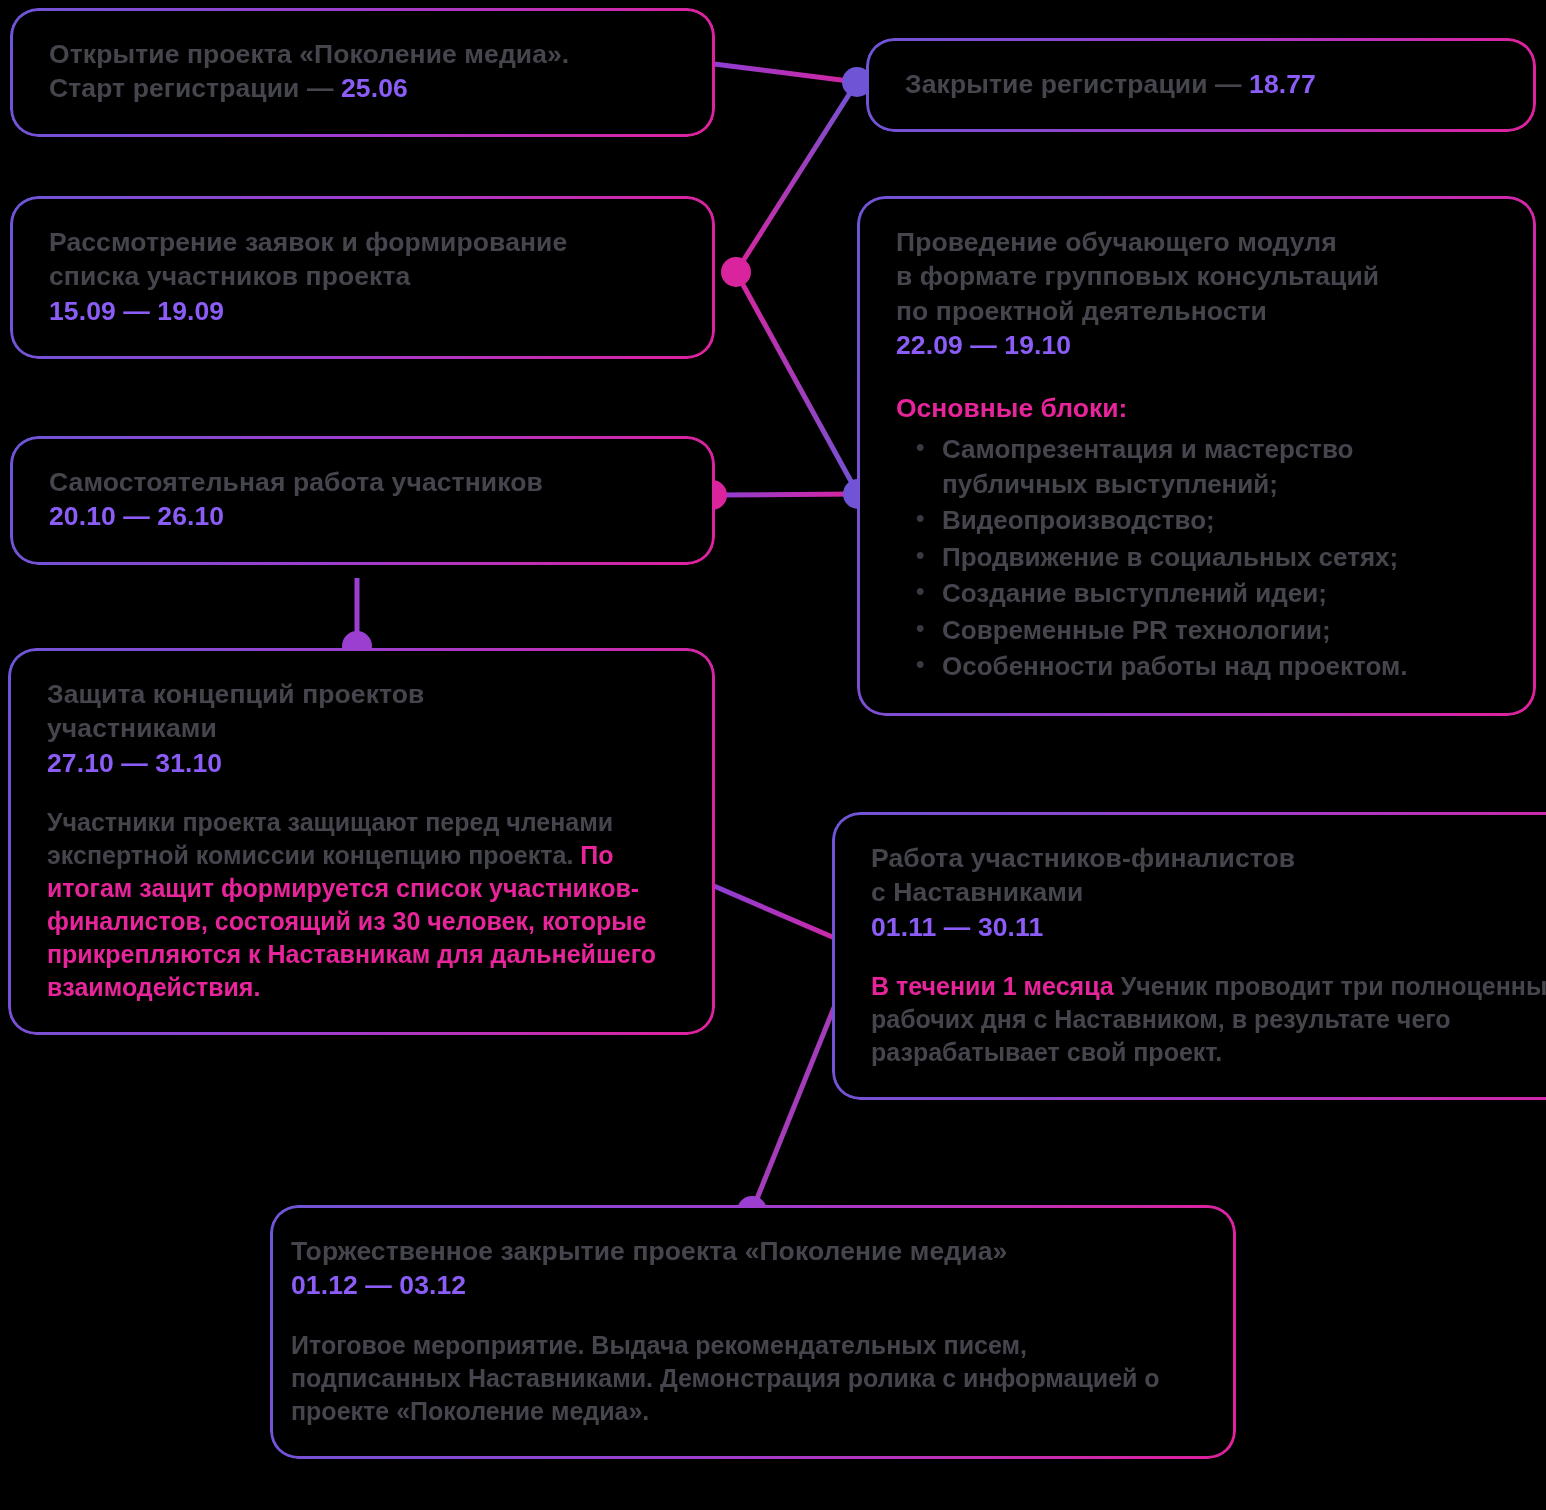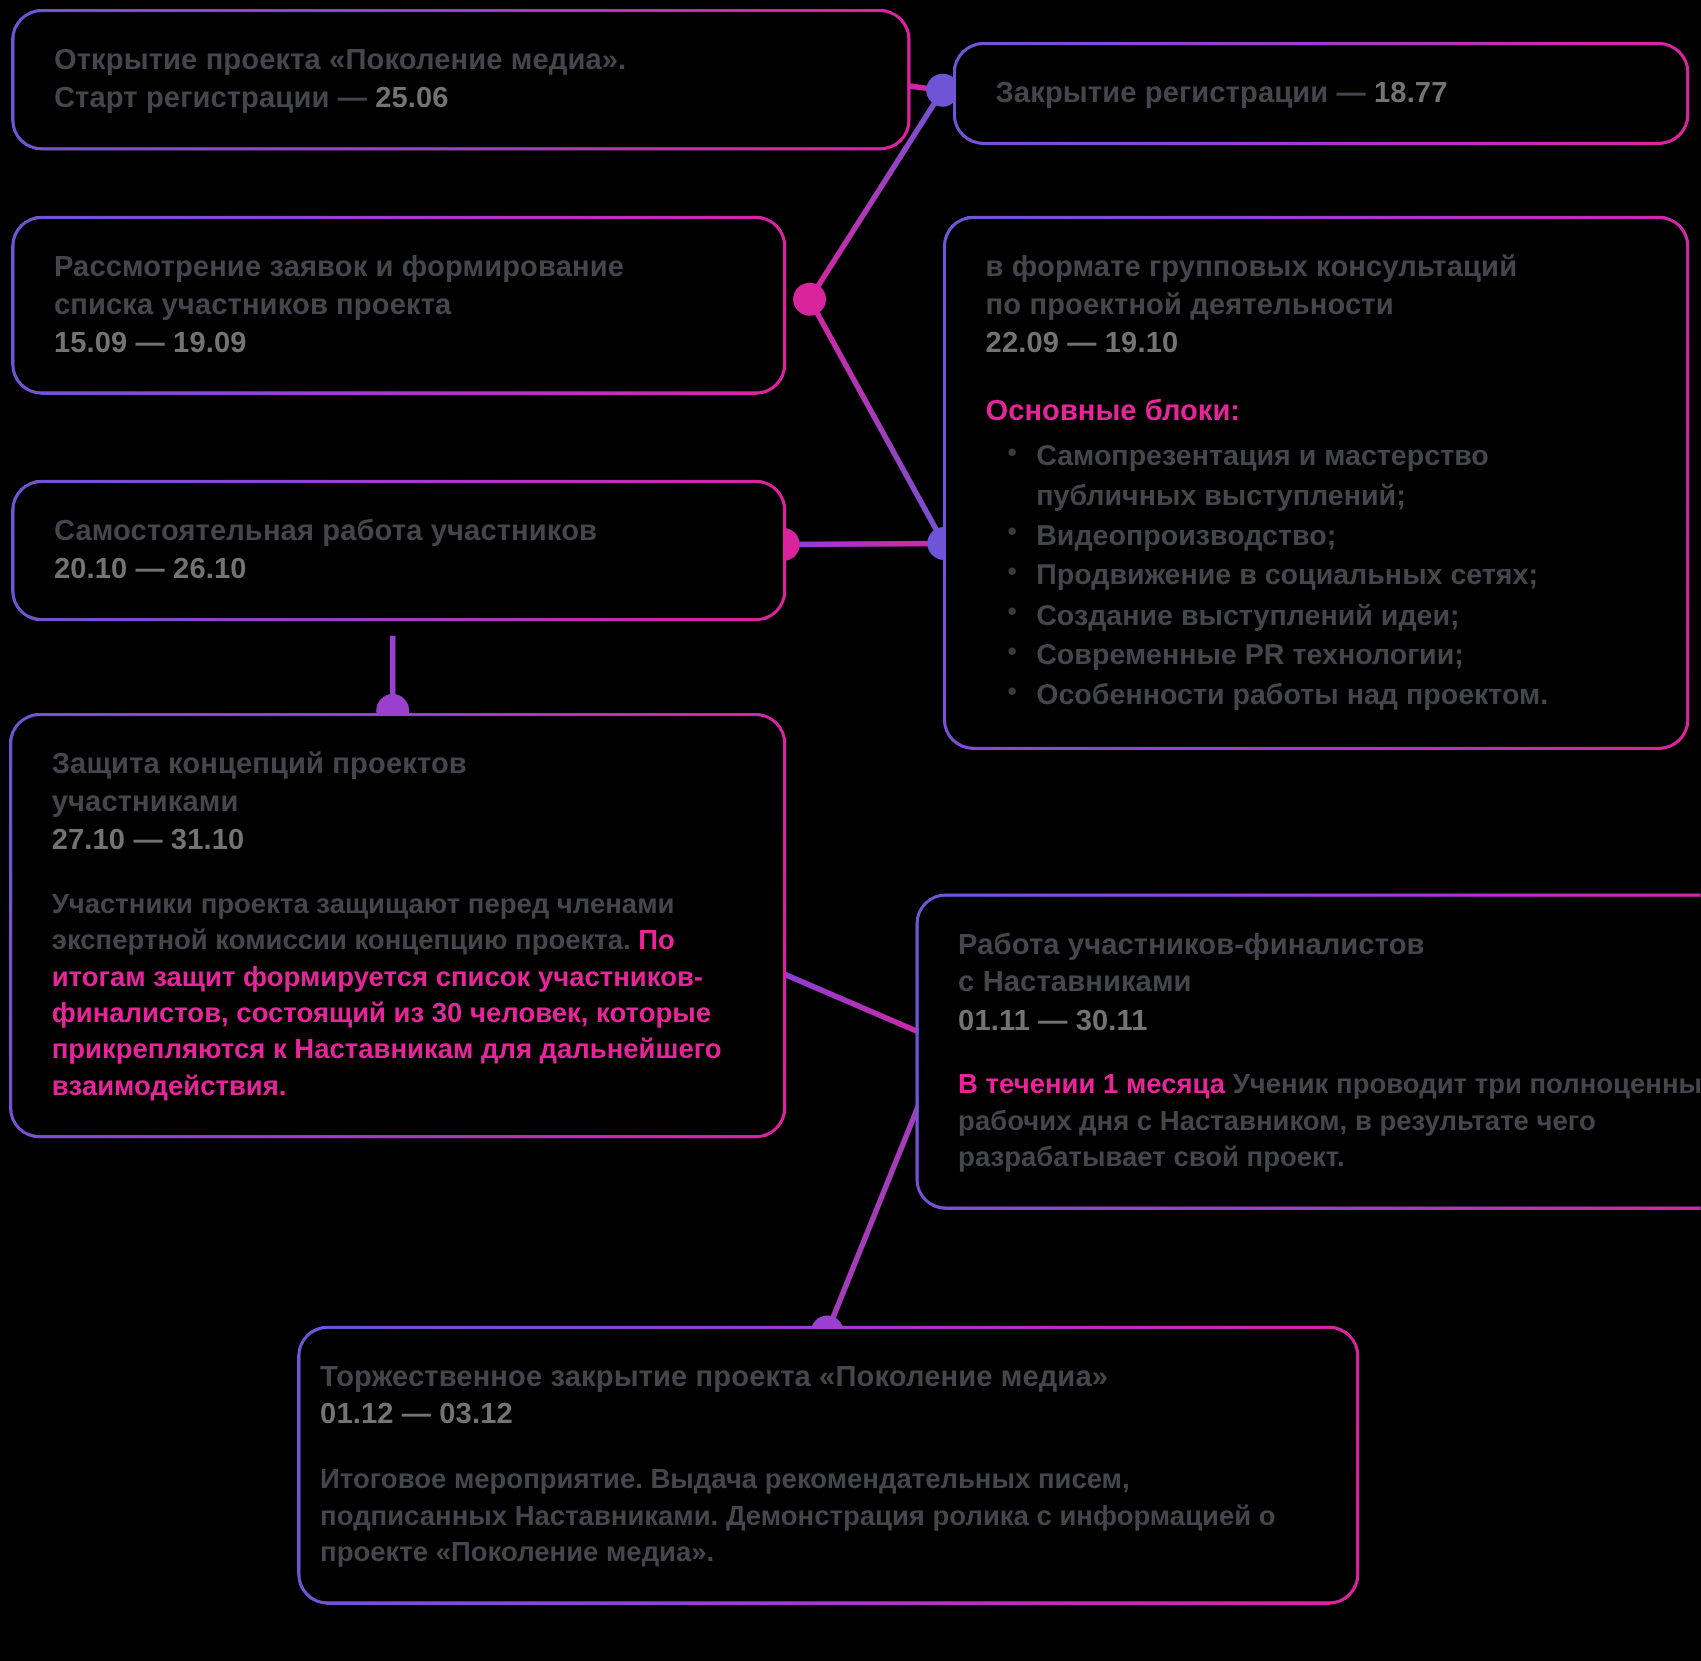--- a/index.html
+++ b/index.html
@@ -62,21 +62,21 @@
     font-size: 26.5px;
     line-height: 1.30;
     font-weight: 700;
     color: #45454d;
     letter-spacing: 0.1px;
   }
   .date {
     font-size: 26.5px;
     line-height: 1.30;
     font-weight: 700;
-    color: #737373;
+    color: #8b5cf6;
     letter-spacing: 0.1px;
   }
   .body {
     font-size: 25px;
     line-height: 1.32;
     font-weight: 700;
     color: #45454d;
     margin-top: 26px;
   }
   .pink {
@@ -105,21 +105,21 @@
   ul.blocks li::before {
     content: "•";
     position: absolute;
     left: 8px;
     top: -1px;
     color: #3a3a42;
     font-size: 24px;
   }
 
   
-  #n-open      { left: 10px;  top: 8px;    width: 818px; }
+  #n-open      { left: 10px;  top: 8px;    width: 705px; }
   #n-close     { left: 866px; top: 38px;   width: 670px; }
   #n-review    { left: 10px;  top: 196px;  width: 705px; }
   #n-module    { left: 857px; top: 196px;  width: 679px; }
   #n-selfwork  { left: 10px;  top: 436px;  width: 705px; }
   #n-defense   { left: 8px;   top: 648px;  width: 707px; }
   #n-mentors   { left: 832px; top: 812px;  width: 810px; }
   #n-final     { left: 270px; top: 1205px; width: 966px; padding-left: 18px; }
 </style>
 </head>
 <body>
@@ -174,20 +174,21 @@
     <div class="ttl"><span>Закрытие регистрации — </span><span class="date">18.77</span></div>
   </div>
 
   <div class="node" id="n-review">
     <div class="ttl">Рассмотрение заявок и формирование</div>
     <div class="ttl">списка участников проекта</div>
     <div class="date">15.09 — 19.09</div>
   </div>
 
   <div class="node" id="n-module">
+    <div class="ttl">Проведение обучающего модуля</div>
     <div class="ttl">в формате групповых консультаций</div>
     <div class="ttl">по проектной деятельности</div>
     <div class="date">22.09 — 19.10</div>
     <div class="pinkhead">Основные блоки:</div>
     <ul class="blocks">
       <li>Самопрезентация и мастерство публичных выступлений;</li>
       <li>Видеопроизводство;</li>
       <li>Продвижение в социальных сетях;</li>
       <li>Создание выступлений идеи;</li>
       <li>Современные PR технологии;</li>

